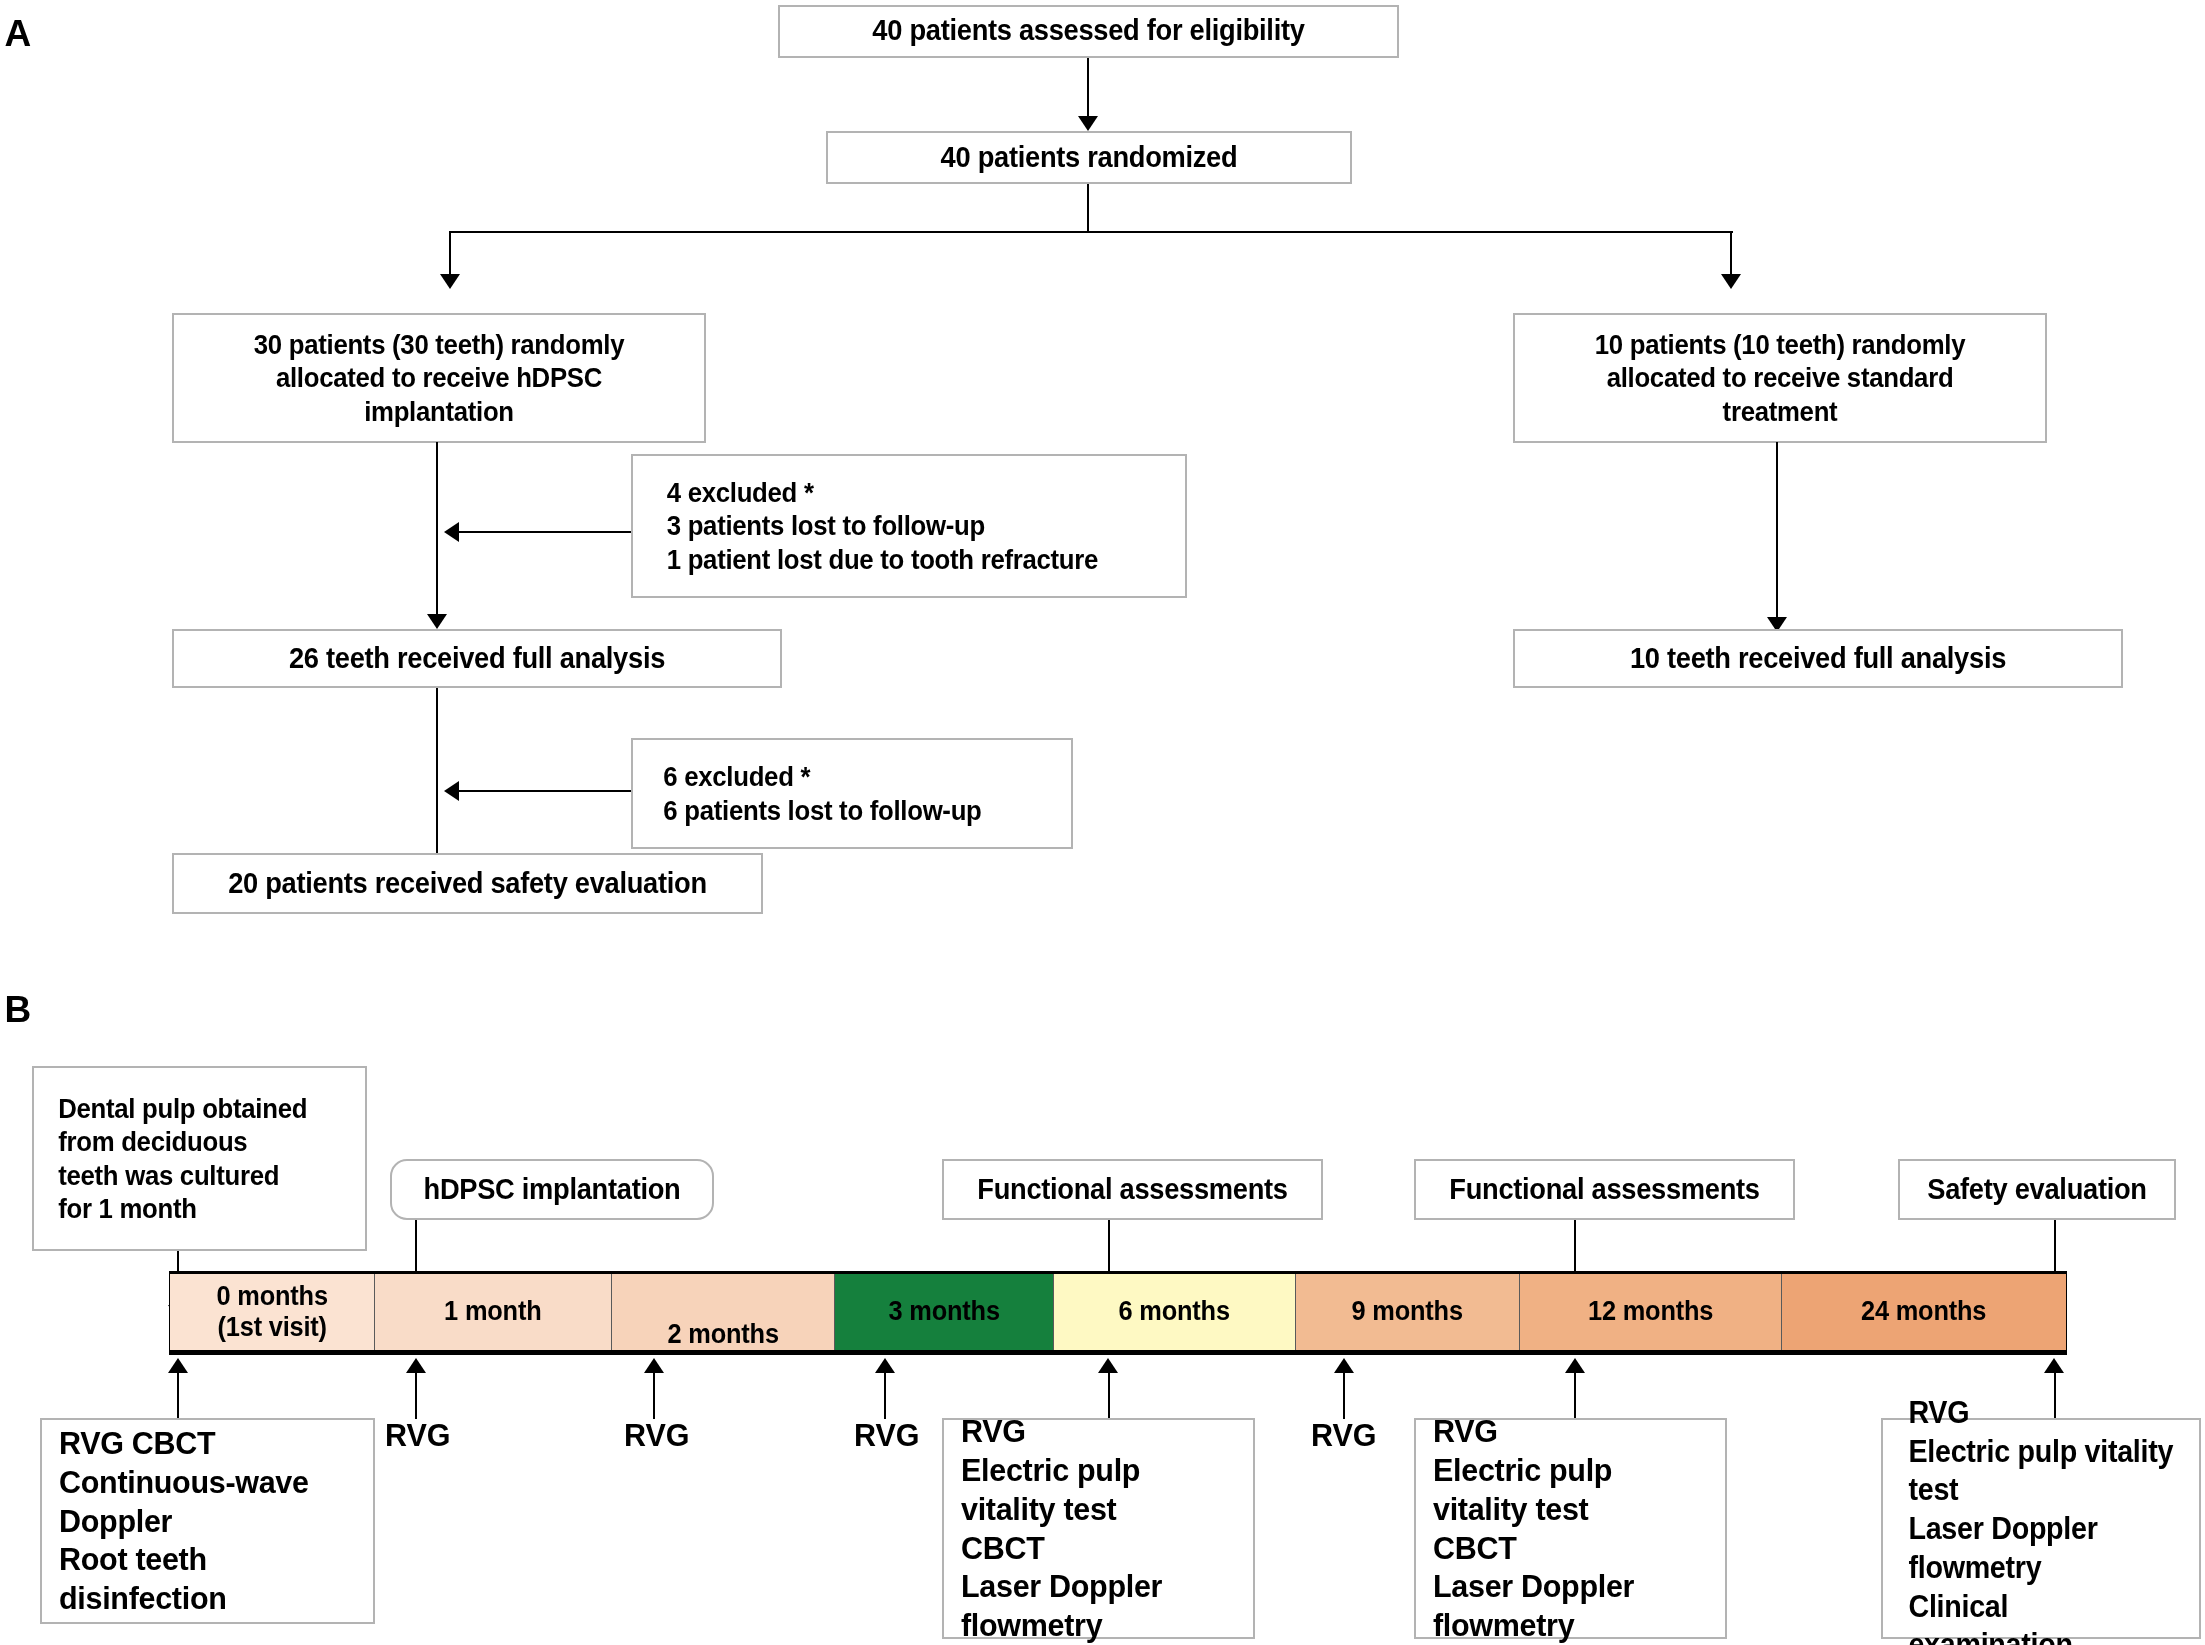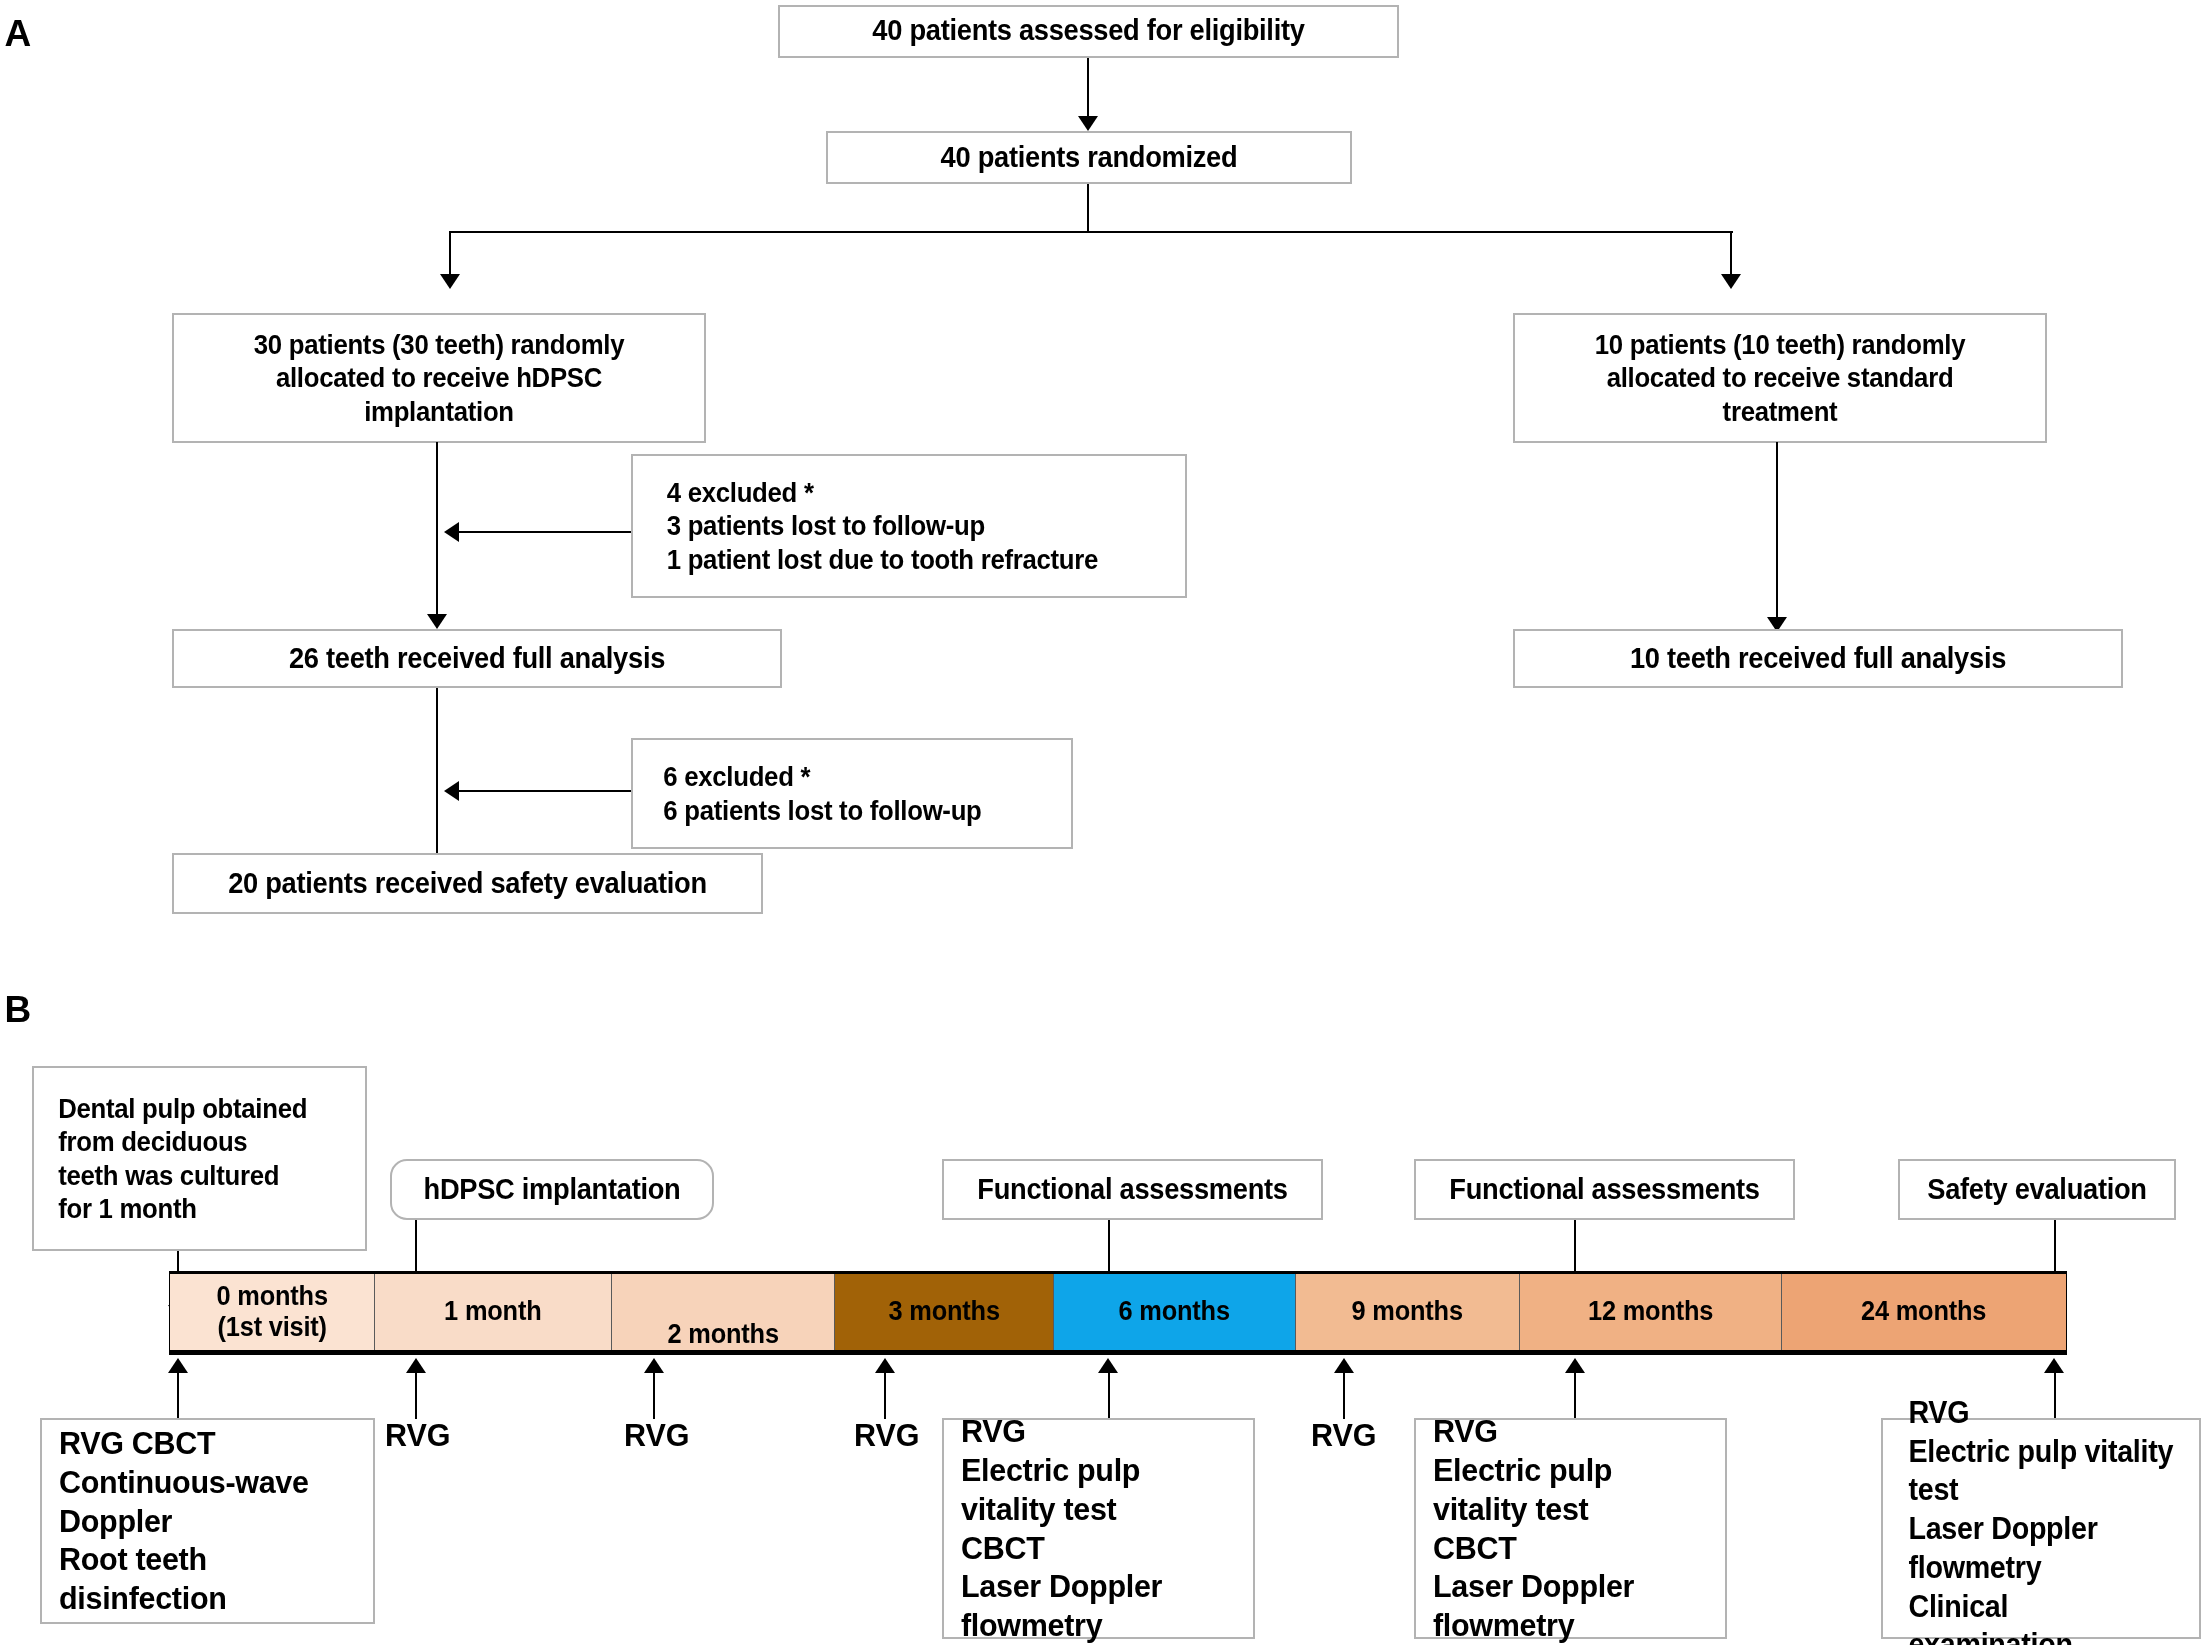--- a/index.html
+++ b/index.html
@@ -195,22 +195,22 @@
   <span class="inner cond">Safety evaluation</span>
 </div>
 <div class="vline" style="left:2054px;top:1220px;height:99px;"></div>
 <div class="arrow-down" style="left:2044px;top:1305px;"></div>
 
 <div id="timeline-bar" style="left:169px;top:1271px;width:1898px;height:84px;">
     <div class="tl-seg" style="flex: 0 0 10.8%; background: rgb(251, 227, 210);"><span class="cond">0 months
 (1st visit)</span></div>
     <div class="tl-seg" style="flex: 0 0 12.5%; background: rgb(249, 220, 200);"><span class="cond">1 month</span></div>
     <div class="tl-seg" style="flex: 0 0 11.8%; background: rgb(247, 211, 186); align-items: flex-end;"><span class="cond">2 months</span></div>
-    <div class="tl-seg" style="flex: 0 0 11.5%; background: #a16207;"><span class="cond">3 months</span></div>
-    <div class="tl-seg" style="flex: 0 0 12.8%; background: #0ea5e9;"><span class="cond">6 months</span></div>
+    <div class="tl-seg" style="flex: 0 0 11.5%; background: #15803d;"><span class="cond">3 months</span></div>
+    <div class="tl-seg" style="flex: 0 0 12.8%; background: #fef9c3;"><span class="cond">6 months</span></div>
     <div class="tl-seg" style="flex: 0 0 11.8%; background: rgb(242, 187, 146); align-items: center;"><span class="cond">9 months</span></div>
     <div class="tl-seg" style="flex: 0 0 13.8%; background: rgb(240, 177, 132);"><span class="cond">12 months</span></div>
     <div class="tl-seg" style="flex: 0 0 15%; background: rgb(237, 164, 116);"><span class="cond">24 months</span></div>
   </div>
 
 <div class="arrow-up" style="left:168px;top:1358px;"></div>
 <div class="vline" style="left:177px;top:1372px;height:47px;"></div>
 
 <div class="arrow-up" style="left:406px;top:1358px;"></div>
 <div class="vline" style="left:415px;top:1372px;height:47px;"></div>

